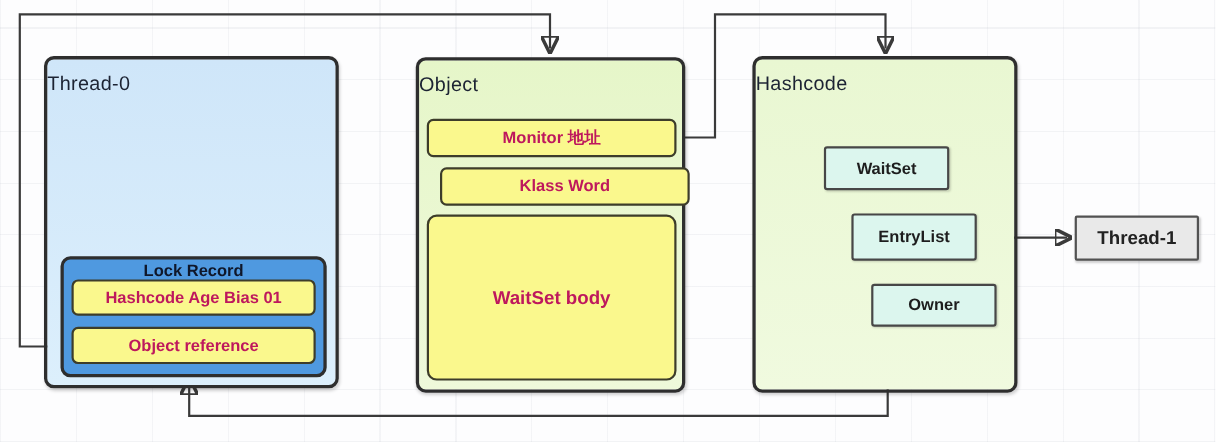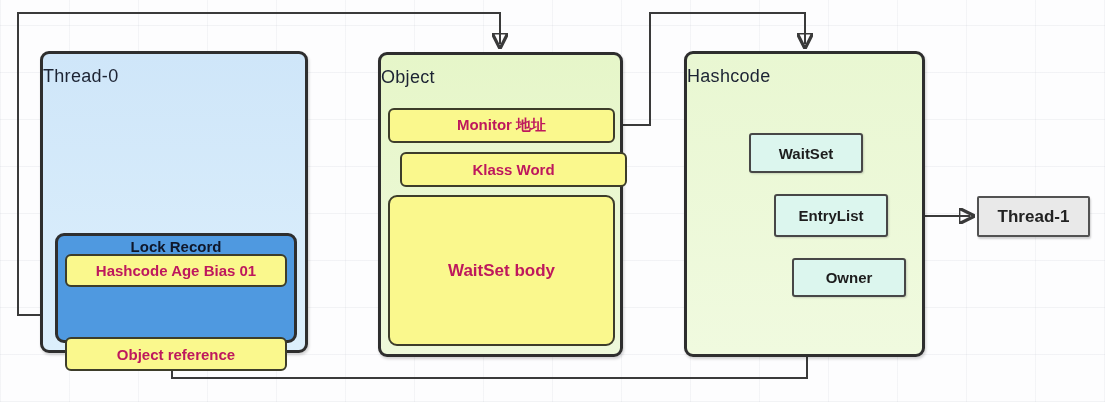--- a/index.html
+++ b/index.html
@@ -47,21 +47,21 @@
   }
   .field-cyan{
     background:#dcf6ee;
     border:2px solid #474747;
     border-radius:3px;
     display:flex;align-items:center;justify-content:center;
     font-weight:bold;font-size:15px;color:#1d1d1d;
     box-shadow:1px 1px 2px rgba(0,0,0,0.15);
   }
   #hashcode{left:65px;top:254px;width:222px;height:33px;}
-  #objref{left:65px;top:297px;width:222px;height:34px;margin-top:40px;}
+  #objref{left:65px;top:297px;width:222px;height:34px;}
   #monitor-addr{left:388px;top:108px;width:227px;height:35px;}
   #klass-word{left:400px;top:152px;width:227px;height:35px;}
   #object-body{
     left:388px;top:195px;width:227px;height:151px;
     border-radius:9px;font-size:17px;
   }
   #waitset{left:749px;top:133px;width:114px;height:40px;}
   #entrylist{left:774px;top:194px;width:114px;height:43px;}
   #owner{left:749px;top:258px;width:114px;height:39px;margin-left:43px;}
   #thread1{

